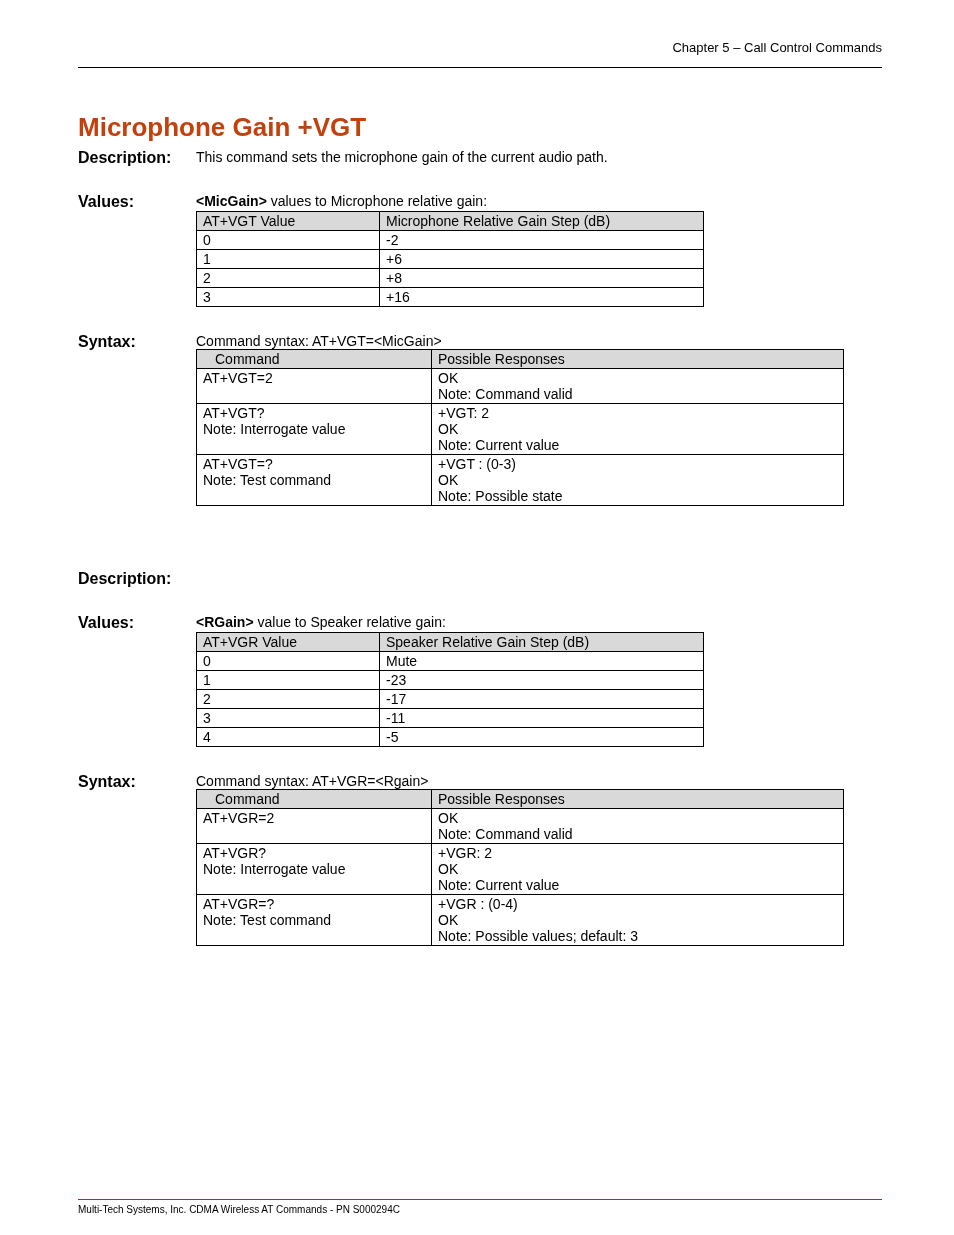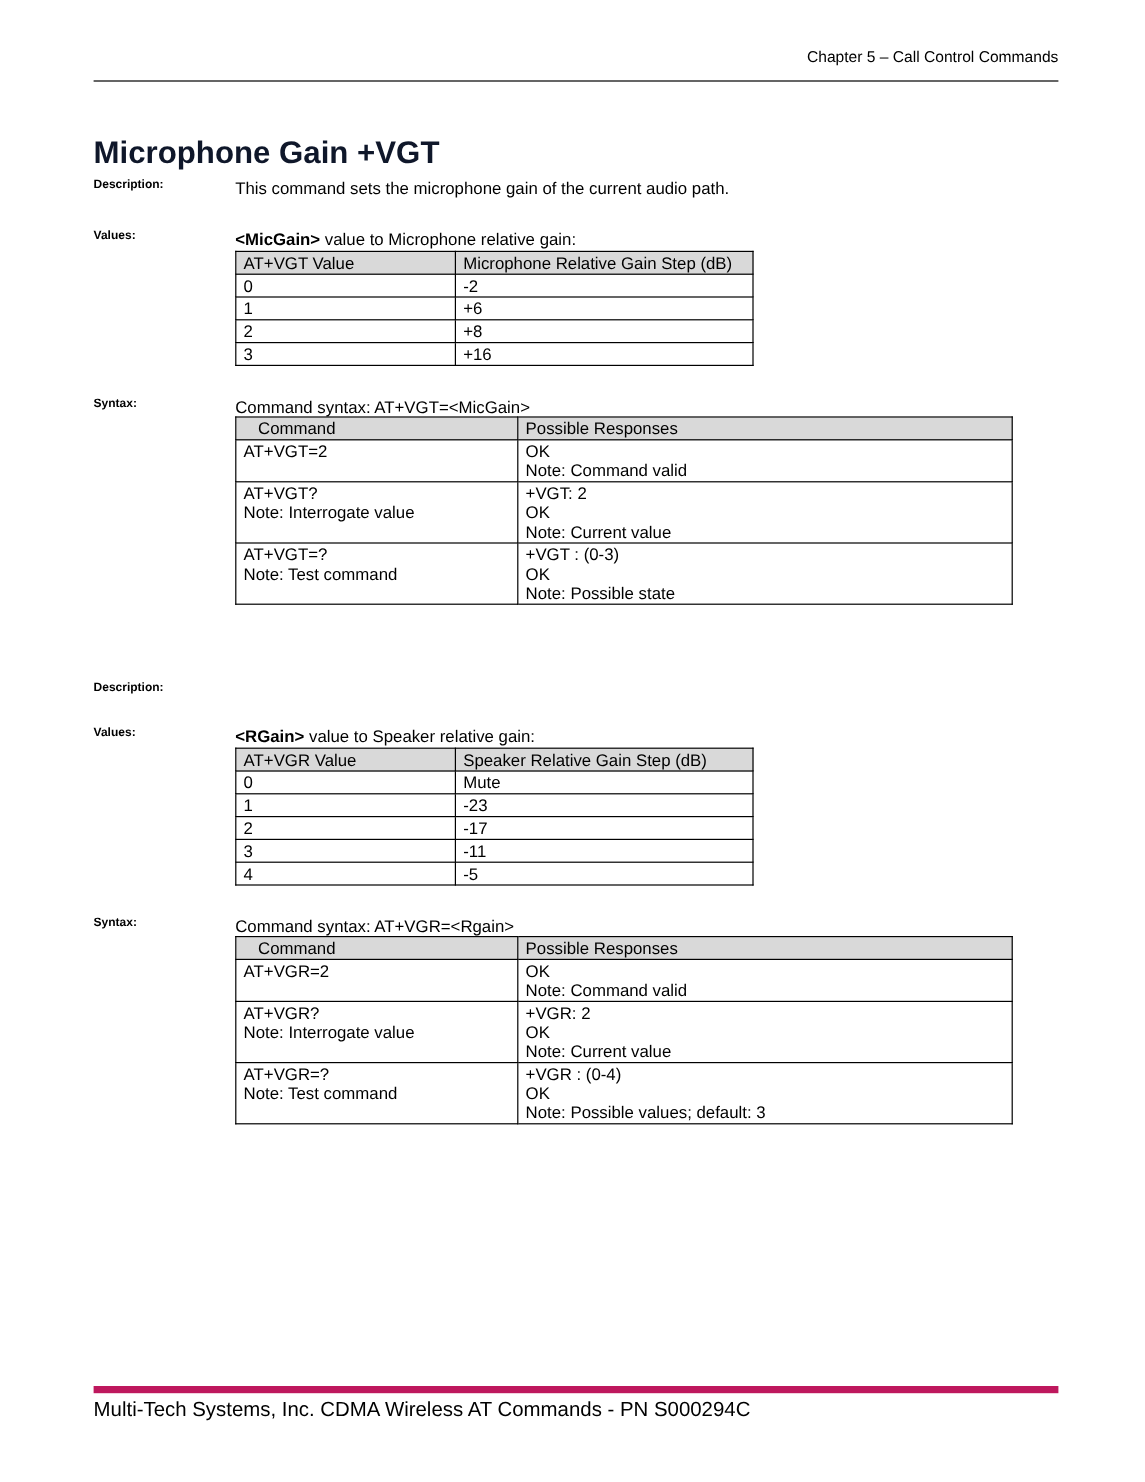--- a/index.html
+++ b/index.html
@@ -18,34 +18,34 @@
     padding: 40px 72px 40px 78px;
   }
   .header-line {
     text-align: right;
     font-size: 13px;
     padding-bottom: 12px;
     border-bottom: 1px solid #000;
     margin-bottom: 44px;
   }
   .section-title {
-    color: #0f172a;
+    color: #c2410c;
     font-size: 26px;
     font-weight: bold;
     margin: 0 0 6px 0;
   }
   .row {
     display: flex;
     margin-bottom: 4px;
   }
   .label-col {
     width: 118px;
     flex: 0 0 118px;
     font-weight: bold;
-    font-size: 10px;
+    font-size: 16px;
   }
   .content-col {
     flex: 1;
     font-size: 14px;
   }
   .values-intro {
     margin-bottom: 2px;
   }
   .bold { font-weight: bold; }
   table {
@@ -55,34 +55,34 @@
   table td, table th {
     border: 1px solid #000;
     padding: 1px 6px;
     text-align: left;
     vertical-align: top;
     font-weight: normal;
   }
   table th, .hdr {
     background: #d9d9d9;
   }
-  .values-table { width: 432px; }
+  .values-table { width: 508px; }
   .values-table .c1 { width: 170px; }
   .syntax-table { width: 648px; }
   .syntax-table .c1 { width: 210px; padding-left: 18px; }
   .spacer-lg { height: 60px; }
   .spacer-md { height: 22px; }
   .footer {
     position: absolute;
     left: 78px;
     right: 72px;
-    bottom: 50px;
-    border-top: 6px solid #be185d;
+    bottom: 20px;
+    border-top: 1px solid #be185d;
     padding-top: 4px;
-    font-size: 17px;
+    font-size: 10px;
   }
 </style>
 </head>
 <body>
 
 <div class="page">
 
   <div class="header-line">Chapter 5 – Call Control Commands</div>
 
   <h2 class="section-title">Microphone Gain  +VGT</h2>
@@ -91,21 +91,21 @@
     <div class="label-col">Description:</div>
     <div class="content-col">This command sets the microphone gain of the current audio path.</div>
   </div>
 
   <div class="spacer-md"></div>
 
   <div class="row">
     <div class="label-col">Values:</div>
     <div class="content-col">
       <div class="values-intro">
-        <span class="bold">&lt;MicGain&gt;</span><span> value to Microphone relative gain:</span>
+        <span class="bold">&lt;MicGain&gt;</span><span> values to Microphone relative gain:</span>
       </div>
       <table class="values-table">
         <tbody>
             <tr>
           <td class="hdr c1">AT+VGT Value</td>
           <td class="hdr">Microphone Relative Gain Step (dB)</td>
         </tr>
         <tr>
               <td>0</td>
               <td>-2</td>

